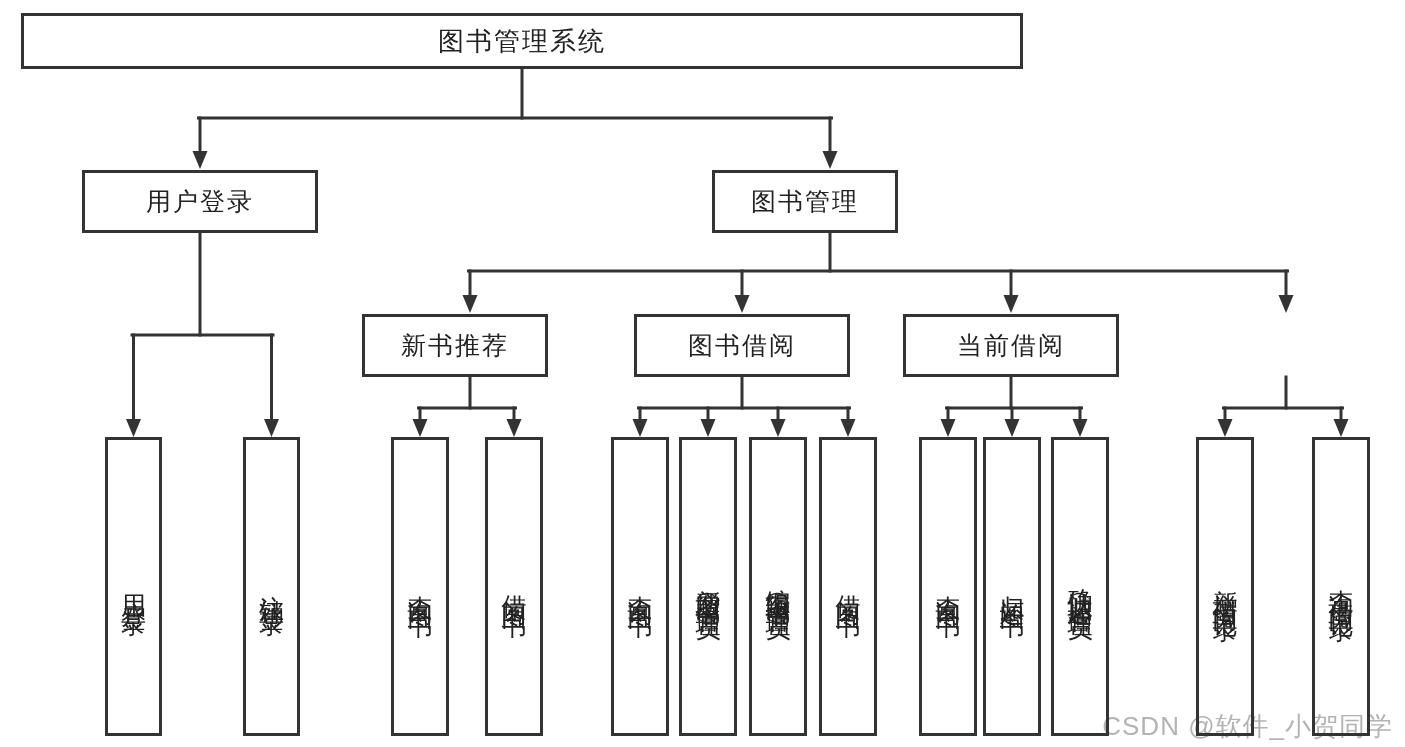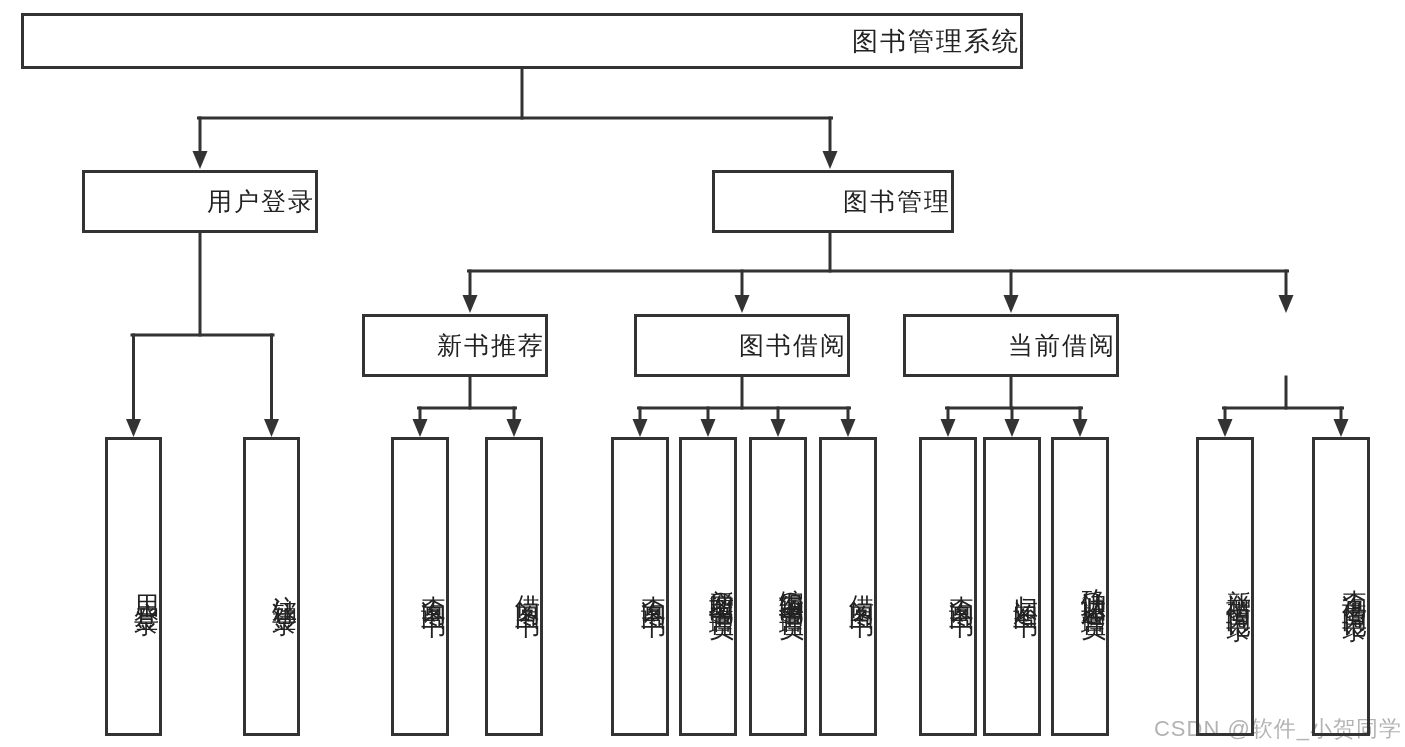--- a/index.html
+++ b/index.html
@@ -8,35 +8,35 @@
     width:1405px;height:747px;
     background:#ffffff;
     overflow:hidden;
     font-family:"Liberation Sans","DejaVu Sans",sans-serif;
   }
   .connectors{
     position:absolute;left:0;top:0;z-index:1;
   }
   .watermark{
     position:absolute;
-    right:3px;bottom:3px;
+    right:12px;bottom:3px;
     z-index:1;
-    font-size:22px;
+    font-size:26px;
     color:#b3b3b3;
     letter-spacing:1px;
     white-space:nowrap;
   }
   .box{
     position:absolute;
     box-sizing:border-box;
     border:3px solid #333333;
     background:transparent;
     display:flex;
     align-items:center;
-    justify-content:flex-end;
+    justify-content:center;
     z-index:2;
   }
   .h-label{
     font-size:25px;
     color:#222222;
     letter-spacing:2px;
     white-space:nowrap;
   }
   .root .h-label{font-size:26px;}
   .v-label{
@@ -125,21 +125,21 @@
 
   <div class="watermark">CSDN @软件_小贺同学</div>
 
   <div class="box root" style="left:21px;top:13px;width:1002px;height:56px;">
     <span class="h-label">图书管理系统</span>
   </div>
 
   <div class="box" style="left:82px;top:170px;width:236px;height:63px;">
     <span class="h-label">用户登录</span>
   </div>
-  <div class="box" style="left:712px;top:170px;width:242px;height:63px;">
+  <div class="box" style="left:712px;top:170px;width:186px;height:63px;">
     <span class="h-label">图书管理</span>
   </div>
 
   <div class="box" style="left:362px;top:314px;width:186px;height:63px;">
     <span class="h-label">新书推荐</span>
   </div>
   <div class="box" style="left:903px;top:314px;width:216px;height:63px;">
     <span class="h-label">当前借阅</span>
   </div>
   <div class="box" style="left:634px;top:314px;width:216px;height:63px;">

